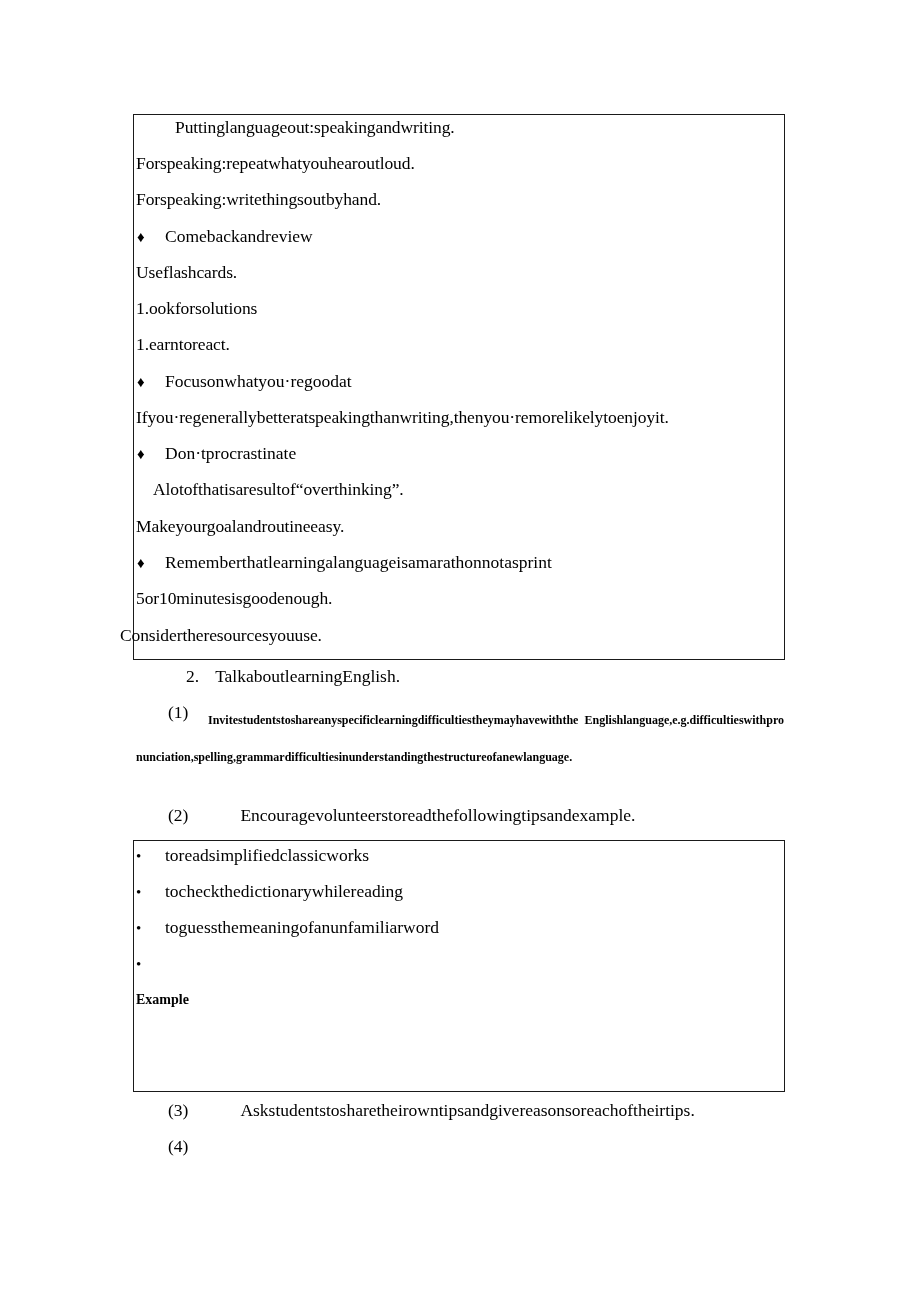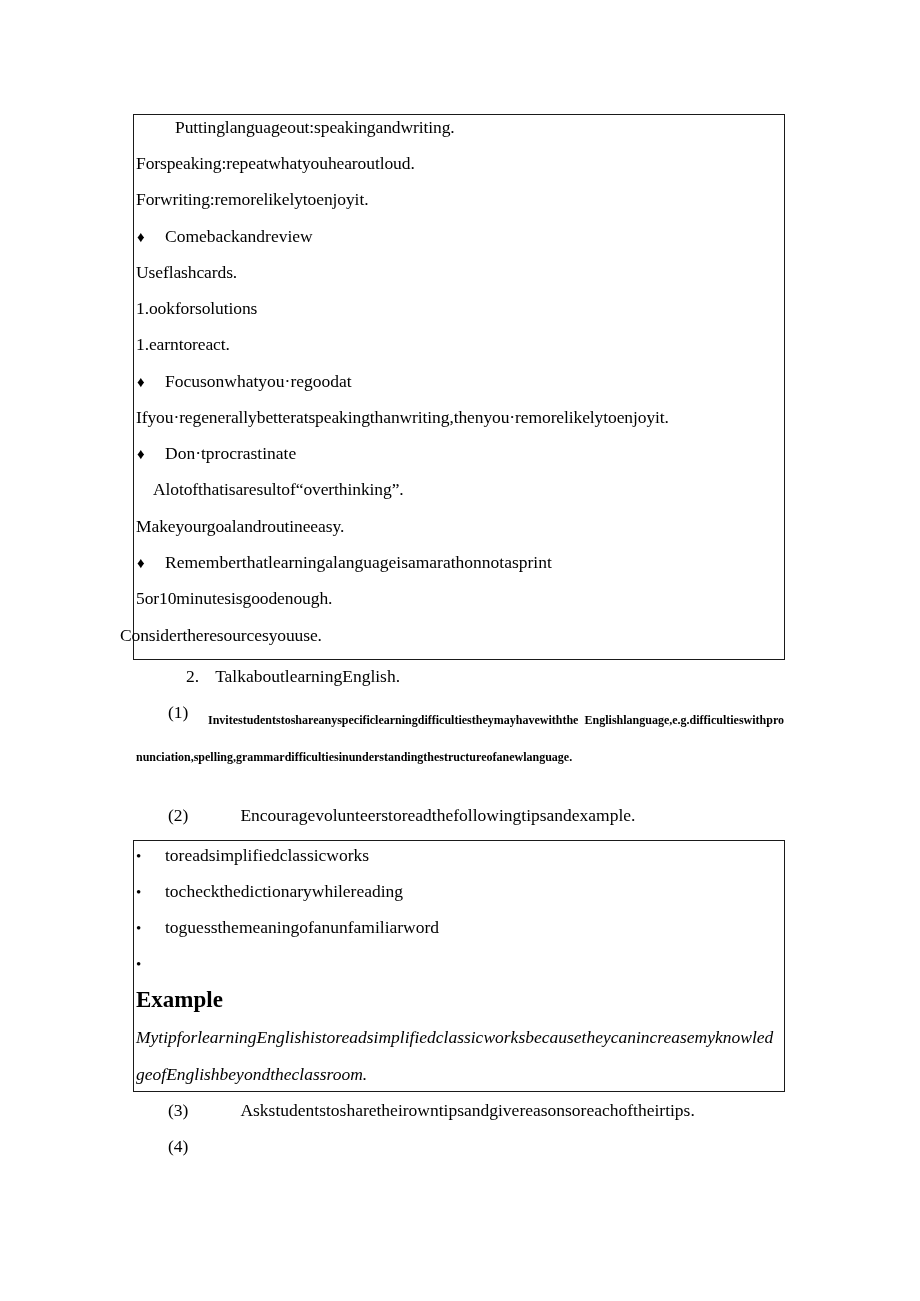--- a/index.html
+++ b/index.html
@@ -94,21 +94,21 @@
     font-size: 12px;
     line-height: 37px;
     text-align: justify;
     text-justify: inter-character;
     word-break: break-all;
     font-weight: bold;
   }
 
   .example-title {
     position: absolute;
-    font-size: 23px;
+    font-size: 14px;
     font-weight: bold;
     line-height: 20px;
     white-space: nowrap;
   }
   .example-body {
     position: absolute;
     font-size: 17.5px;
     font-style: italic;
     line-height: 37px;
     text-align: justify;
@@ -119,21 +119,21 @@
 <body>
 
 <div class="page">
 
   <div class="box" id="tips-box"></div>
 
   <div class="line" style="left:136px; top:117px;margin-left:39px;">Puttinglanguageout:speakingandwriting.</div>
 
   <div class="line" style="left:136px; top:153px;">Forspeaking:repeatwhatyouhearoutloud.</div>
 
-  <div class="line" style="left:136px; top:189px;">Forwriting:remorelikelytoenjoyit.</div>
+  <div class="line" style="left:136px; top:189px;">Forspeaking:writethingsoutbyhand.</div>
 
   <div class="bullet-row" style="left:137px; top:226px;">
     <span class="bullet-diamond">♦</span>
     <span>Comebackandreview</span>
   </div>
 
   <div class="line" style="left:136px; top:262px;text-align:center;">Useflashcards.</div>
 
   <div class="line" style="left:136px; top:298px;">1.ookforsolutions</div>
 
@@ -197,21 +197,20 @@
     <span class="bullet-dot">•</span>
     <span>toguessthemeaningofanunfamiliarword</span>
   </div>
 
   <div class="bullet-row" style="left:136px; top:954px;">
     <span class="bullet-dot">•</span>
   </div>
 
   <div class="example-title" style="left:136px; top:990px;">Example</div>
 
-  <div class="example-body" style="left:136px; top:1019px; width:646px;">MytipforlearningEnglishistoreadsimplifiedclassicworksbecausetheycanincreasemyknowledgeofEnglishbeyondtheclassroom.</div>
 
   <div class="num-item" style="left:168px; top:1100px;">
     <span class="num-label">(3)</span>
     <span class="num-gap-lg"></span>
     <span>Askstudentstosharetheirowntipsandgivereasonsoreachoftheirtips.</span>
   </div>
 
   <div class="num-item" style="left:168px; top:1136px;">
     <span class="num-label">(4)</span>
     <span class="num-gap-lg"></span>

